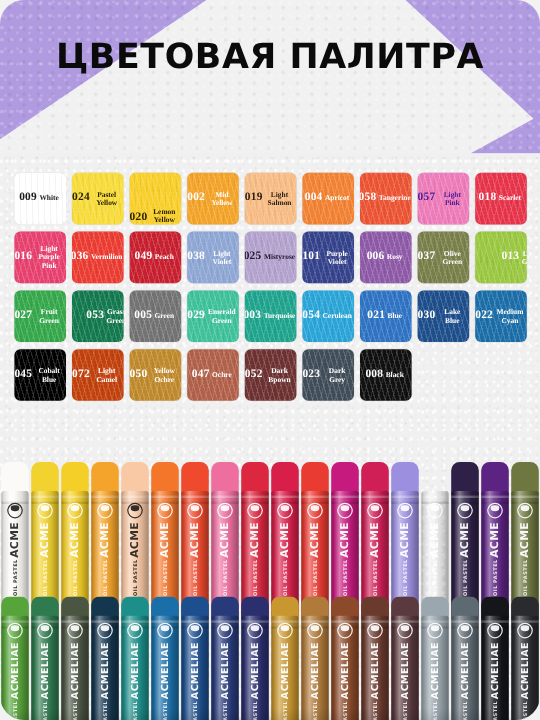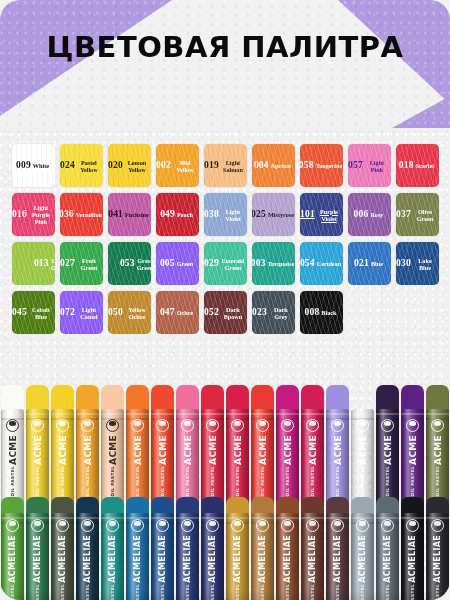--- a/index.html
+++ b/index.html
@@ -228,21 +228,21 @@
       <div class="swatch" style="background: rgb(255, 255, 255); color: rgb(26, 26, 26);">
         <div class="tex"></div>
         <div class="code">009</div>
         <div class="nm">White</div>
       </div>
       <div class="swatch" style="background: rgb(248, 221, 58); color: rgb(43, 35, 0);">
         <div class="tex"></div>
         <div class="code">024</div>
         <div class="nm">Pastel Yellow</div>
       </div>
-      <div class="swatch" style="background: rgb(249, 207, 42); color: rgb(43, 35, 0);">
+      <div class="swatch" style="background: rgb(249, 207, 42); color: rgb(43, 35, 0); align-items: flex-end;">
         <div class="tex"></div>
         <div class="code">020</div>
         <div class="nm">Lemon Yellow</div>
       </div>
       <div class="swatch" style="background: rgb(243, 164, 40); color: rgb(255, 255, 255);">
         <div class="tex"></div>
         <div class="code">002</div>
         <div class="nm">Mid Yellow</div>
       </div>
       <div class="swatch" style="background: rgb(247, 189, 133); color: rgb(43, 28, 16);">
@@ -273,41 +273,36 @@
       <div class="swatch" style="background: rgb(232, 65, 111); color: rgb(255, 255, 255);">
         <div class="tex"></div>
         <div class="code">016</div>
         <div class="nm">Light Purple Pink</div>
       </div>
       <div class="swatch" style="background: rgb(236, 60, 50); color: rgb(255, 255, 255);">
         <div class="tex"></div>
         <div class="code">036</div>
         <div class="nm">Vermilion</div>
       </div>
-      <div class="swatch" style="background: rgb(191, 90, 165); color: rgb(42, 12, 34);">
-        <div class="tex"></div>
-        <div class="code">041</div>
-        <div class="nm">Fuchsine</div>
-      </div>
       <div class="swatch" style="background: rgb(201, 32, 48); color: rgb(255, 255, 255);">
         <div class="tex"></div>
         <div class="code">049</div>
         <div class="nm">Peach</div>
       </div>
       <div class="swatch" style="background: rgb(142, 167, 212); color: rgb(255, 255, 255);">
         <div class="tex"></div>
         <div class="code">038</div>
         <div class="nm">Light Violet</div>
       </div>
       <div class="swatch" style="background: rgb(179, 163, 206); color: rgb(36, 26, 51);">
         <div class="tex"></div>
         <div class="code">025</div>
         <div class="nm">Mistyrose</div>
       </div>
-      <div class="swatch" style="background: rgb(53, 67, 140); color: rgb(255, 255, 255); text-decoration: underline;">
+      <div class="swatch" style="background: rgb(53, 67, 140); color: rgb(255, 255, 255);">
         <div class="tex"></div>
         <div class="code">101</div>
         <div class="nm">Purple Violet</div>
       </div>
       <div class="swatch" style="background: rgb(142, 90, 168); color: rgb(255, 255, 255);">
         <div class="tex"></div>
         <div class="code">006</div>
         <div class="nm">Rosy</div>
       </div>
       <div class="swatch" style="background: rgb(121, 128, 74); color: rgb(255, 255, 255);">
@@ -323,21 +318,21 @@
       <div class="swatch" style="background: rgb(53, 168, 75); color: rgb(255, 255, 255);">
         <div class="tex"></div>
         <div class="code">027</div>
         <div class="nm">Fruit Green</div>
       </div>
       <div class="swatch" style="background: rgb(19, 121, 78); color: rgb(255, 255, 255); padding-left: 16px;">
         <div class="tex"></div>
         <div class="code">053</div>
         <div class="nm">Grass Green</div>
       </div>
-      <div class="swatch" style="background: #8b5cf6; color: rgb(255, 255, 255);">
+      <div class="swatch" style="background: #737373; color: rgb(255, 255, 255);">
         <div class="tex"></div>
         <div class="code">005</div>
         <div class="nm">Green</div>
       </div>
       <div class="swatch" style="background: rgb(63, 194, 154); color: rgb(255, 255, 255);">
         <div class="tex"></div>
         <div class="code">029</div>
         <div class="nm">Emerald Green</div>
       </div>
       <div class="swatch" style="background: rgb(31, 165, 142); color: rgb(255, 255, 255);">
@@ -353,26 +348,31 @@
       <div class="swatch" style="background: rgb(47, 116, 196); color: rgb(255, 255, 255);">
         <div class="tex"></div>
         <div class="code">021</div>
         <div class="nm">Blue</div>
       </div>
       <div class="swatch" style="background: rgb(30, 79, 140); color: rgb(255, 255, 255);">
         <div class="tex"></div>
         <div class="code">030</div>
         <div class="nm">Lake Blue</div>
       </div>
-      <div class="swatch" style="background: #4d7c0f; color: rgb(255, 255, 255);">
+      <div class="swatch" style="background: rgb(27, 110, 168); color: rgb(255, 255, 255);">
+        <div class="tex"></div>
+        <div class="code">022</div>
+        <div class="nm">Medium Cyan</div>
+      </div>
+      <div class="swatch" style="background: #000000; color: rgb(255, 255, 255);">
         <div class="tex"></div>
         <div class="code">045</div>
         <div class="nm">Cobalt Blue</div>
       </div>
-      <div class="swatch" style="background: #8b5cf6; color: rgb(255, 255, 255);">
+      <div class="swatch" style="background: #c2410c; color: rgb(255, 255, 255);">
         <div class="tex"></div>
         <div class="code">072</div>
         <div class="nm">Light Camel</div>
       </div>
       <div class="swatch" style="background: rgb(192, 138, 44); color: rgb(255, 255, 255);">
         <div class="tex"></div>
         <div class="code">050</div>
         <div class="nm">Yellow Ochre</div>
       </div>
       <div class="swatch" style="background: rgb(177, 97, 74); color: rgb(255, 255, 255);">

